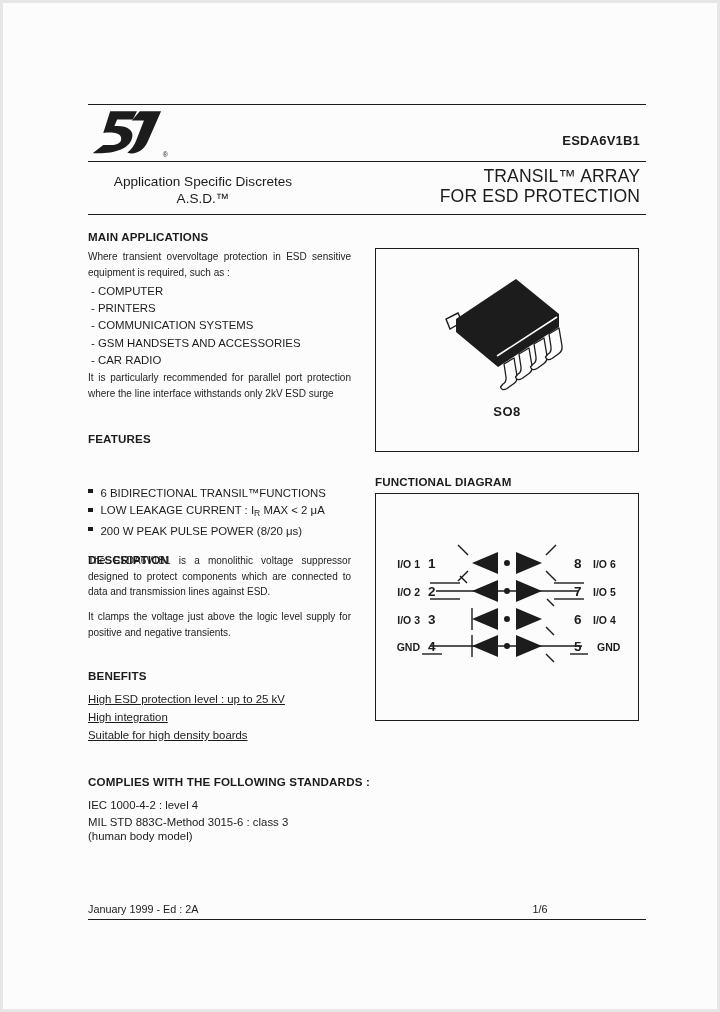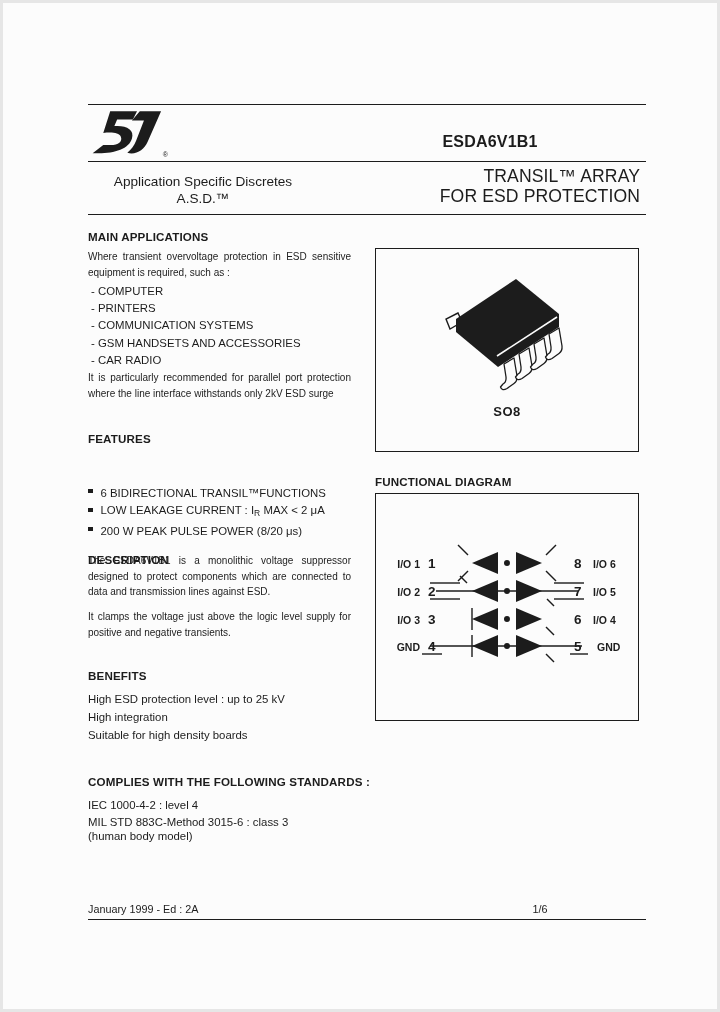--- a/index.html
+++ b/index.html
@@ -6,27 +6,27 @@
   .page{
     position:relative;width:720px;height:1012px;background:#fcfcfc;
     font-family:"Liberation Sans",sans-serif;color:#1c1c1c;overflow:hidden;
     box-sizing:border-box;border:3px solid #e6e6e6;
   }
   .abs{position:absolute;}
   .rule{position:absolute;left:85px;width:558px;height:0;border-top:1.6px solid #1c1c1c;}
   .h{font-size:11.6px;font-weight:bold;letter-spacing:0.15px;}
   .body-text{font-size:10px;line-height:15.6px;text-align:justify;width:263px;}
   .list-text{font-size:11.4px;line-height:17.2px;white-space:nowrap;}
-  .part-number{font-size:16px;font-weight:bold;letter-spacing:0.2px;text-align:center;}
+  .part-number{font-size:13px;font-weight:bold;letter-spacing:0.2px;text-align:right;}
   .doc-title{font-size:17.6px;line-height:19.6px;text-align:right;letter-spacing:0.1px;}
   .brand{font-size:13.6px;text-align:center;line-height:16.5px;width:230px;}
   .bullet-row{display:flex;align-items:baseline;font-size:11.4px;line-height:17.4px;white-space:nowrap;}
   .sq{width:4.5px;height:4.5px;background:#1c1c1c;display:inline-block;margin-right:8px;flex:0 0 auto;position:relative;top:-2.5px;align-self:center;}
   .sub{font-size:8.5px;vertical-align:-2px;}
-  .benefit{font-size:11.4px;line-height:18px;white-space:nowrap;}
+  .benefit{font-size:11.4px;line-height:18px;white-space:nowrap;text-decoration:underline;}
   .std-item{font-size:11.4px;white-space:nowrap;}
   .box{position:absolute;border:1.6px solid #1c1c1c;background:#fcfcfc;box-sizing:border-box;}
   .so8-label{position:absolute;left:0;width:100%;text-align:center;font-size:13px;font-weight:bold;letter-spacing:0.5px;}
   .footer-text{font-size:10.8px;}
   svg text{font-family:"Liberation Sans",sans-serif;fill:#1c1c1c;}
   .logo-reg{position:absolute;font-size:7px;bottom:1px;right:-2px;}
 </style>
 </head>
 <body>
 

